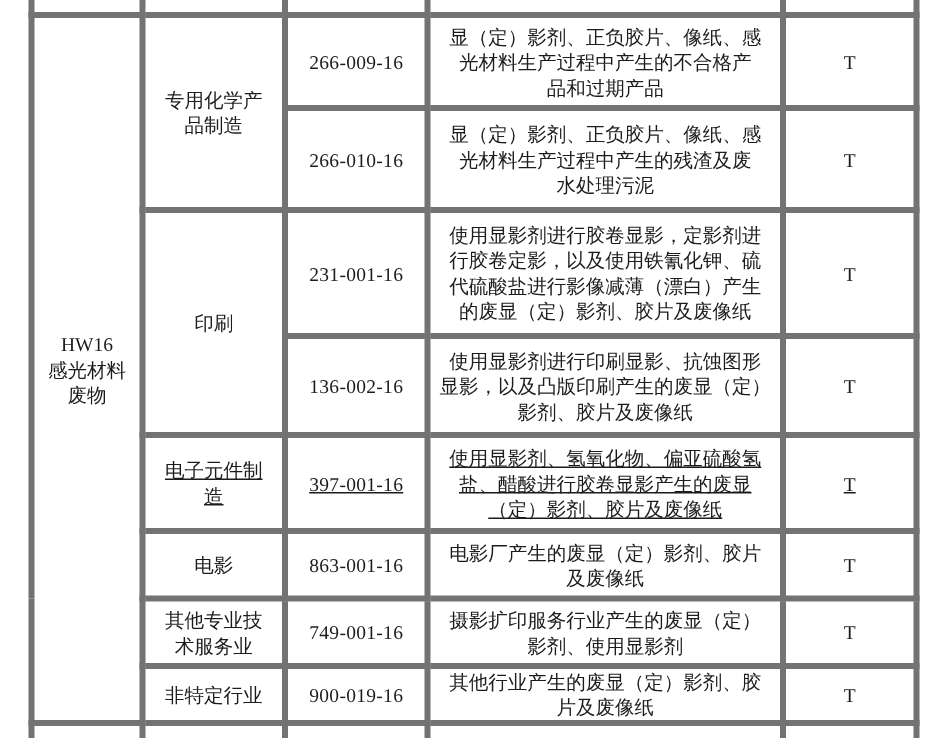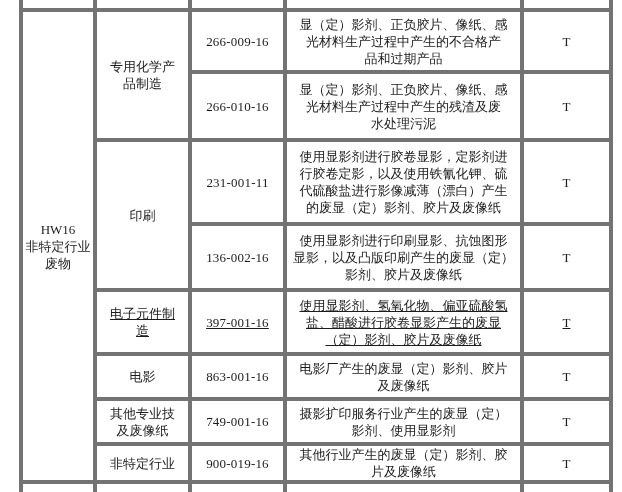--- a/index.html
+++ b/index.html
@@ -75,40 +75,40 @@
     <tbody>
       <tr class="row-sliver-top">
         <td></td>
         <td></td>
         <td></td>
         <td></td>
         <td></td>
       </tr>
       <tr class="row-1">
         <td class="cat" rowspan="8">HW16
-非特定行业
+感光材料
 废物</td>
         <td rowspan="2">专用化学产
 品制造</td>
         <td class="code">266-009-16</td>
         <td class="desc">显（定）影剂、正负胶片、像纸、感
 光材料生产过程中产生的不合格产
 品和过期产品</td>
         <td class="haz">T</td>
       </tr>
       <tr class="row-2">
         <td class="code">266-010-16</td>
         <td class="desc">显（定）影剂、正负胶片、像纸、感
 光材料生产过程中产生的残渣及废
 水处理污泥</td>
         <td class="haz">T</td>
       </tr>
       <tr class="row-3">
         <td rowspan="2">印刷</td>
-        <td class="code">231-001-11</td>
+        <td class="code">231-001-16</td>
         <td class="desc">使用显影剂进行胶卷显影，定影剂进
 行胶卷定影，以及使用铁氰化钾、硫
 代硫酸盐进行影像减薄（漂白）产生
 的废显（定）影剂、胶片及废像纸</td>
         <td class="haz">T</td>
       </tr>
       <tr class="row-4">
         <td class="code">136-002-16</td>
         <td class="desc">使用显影剂进行印刷显影、抗蚀图形
 显影，以及凸版印刷产生的废显（定）
@@ -126,21 +126,21 @@
       </tr>
       <tr class="row-6">
         <td>电影</td>
         <td class="code">863-001-16</td>
         <td class="desc">电影厂产生的废显（定）影剂、胶片
 及废像纸</td>
         <td class="haz">T</td>
       </tr>
       <tr class="row-7">
         <td>其他专业技
-及废像纸</td>
+术服务业</td>
         <td class="code">749-001-16</td>
         <td class="desc">摄影扩印服务行业产生的废显（定）
 影剂、使用显影剂</td>
         <td class="haz">T</td>
       </tr>
       <tr class="row-8">
         <td>非特定行业</td>
         <td class="code">900-019-16</td>
         <td class="desc">其他行业产生的废显（定）影剂、胶
 片及废像纸</td>

